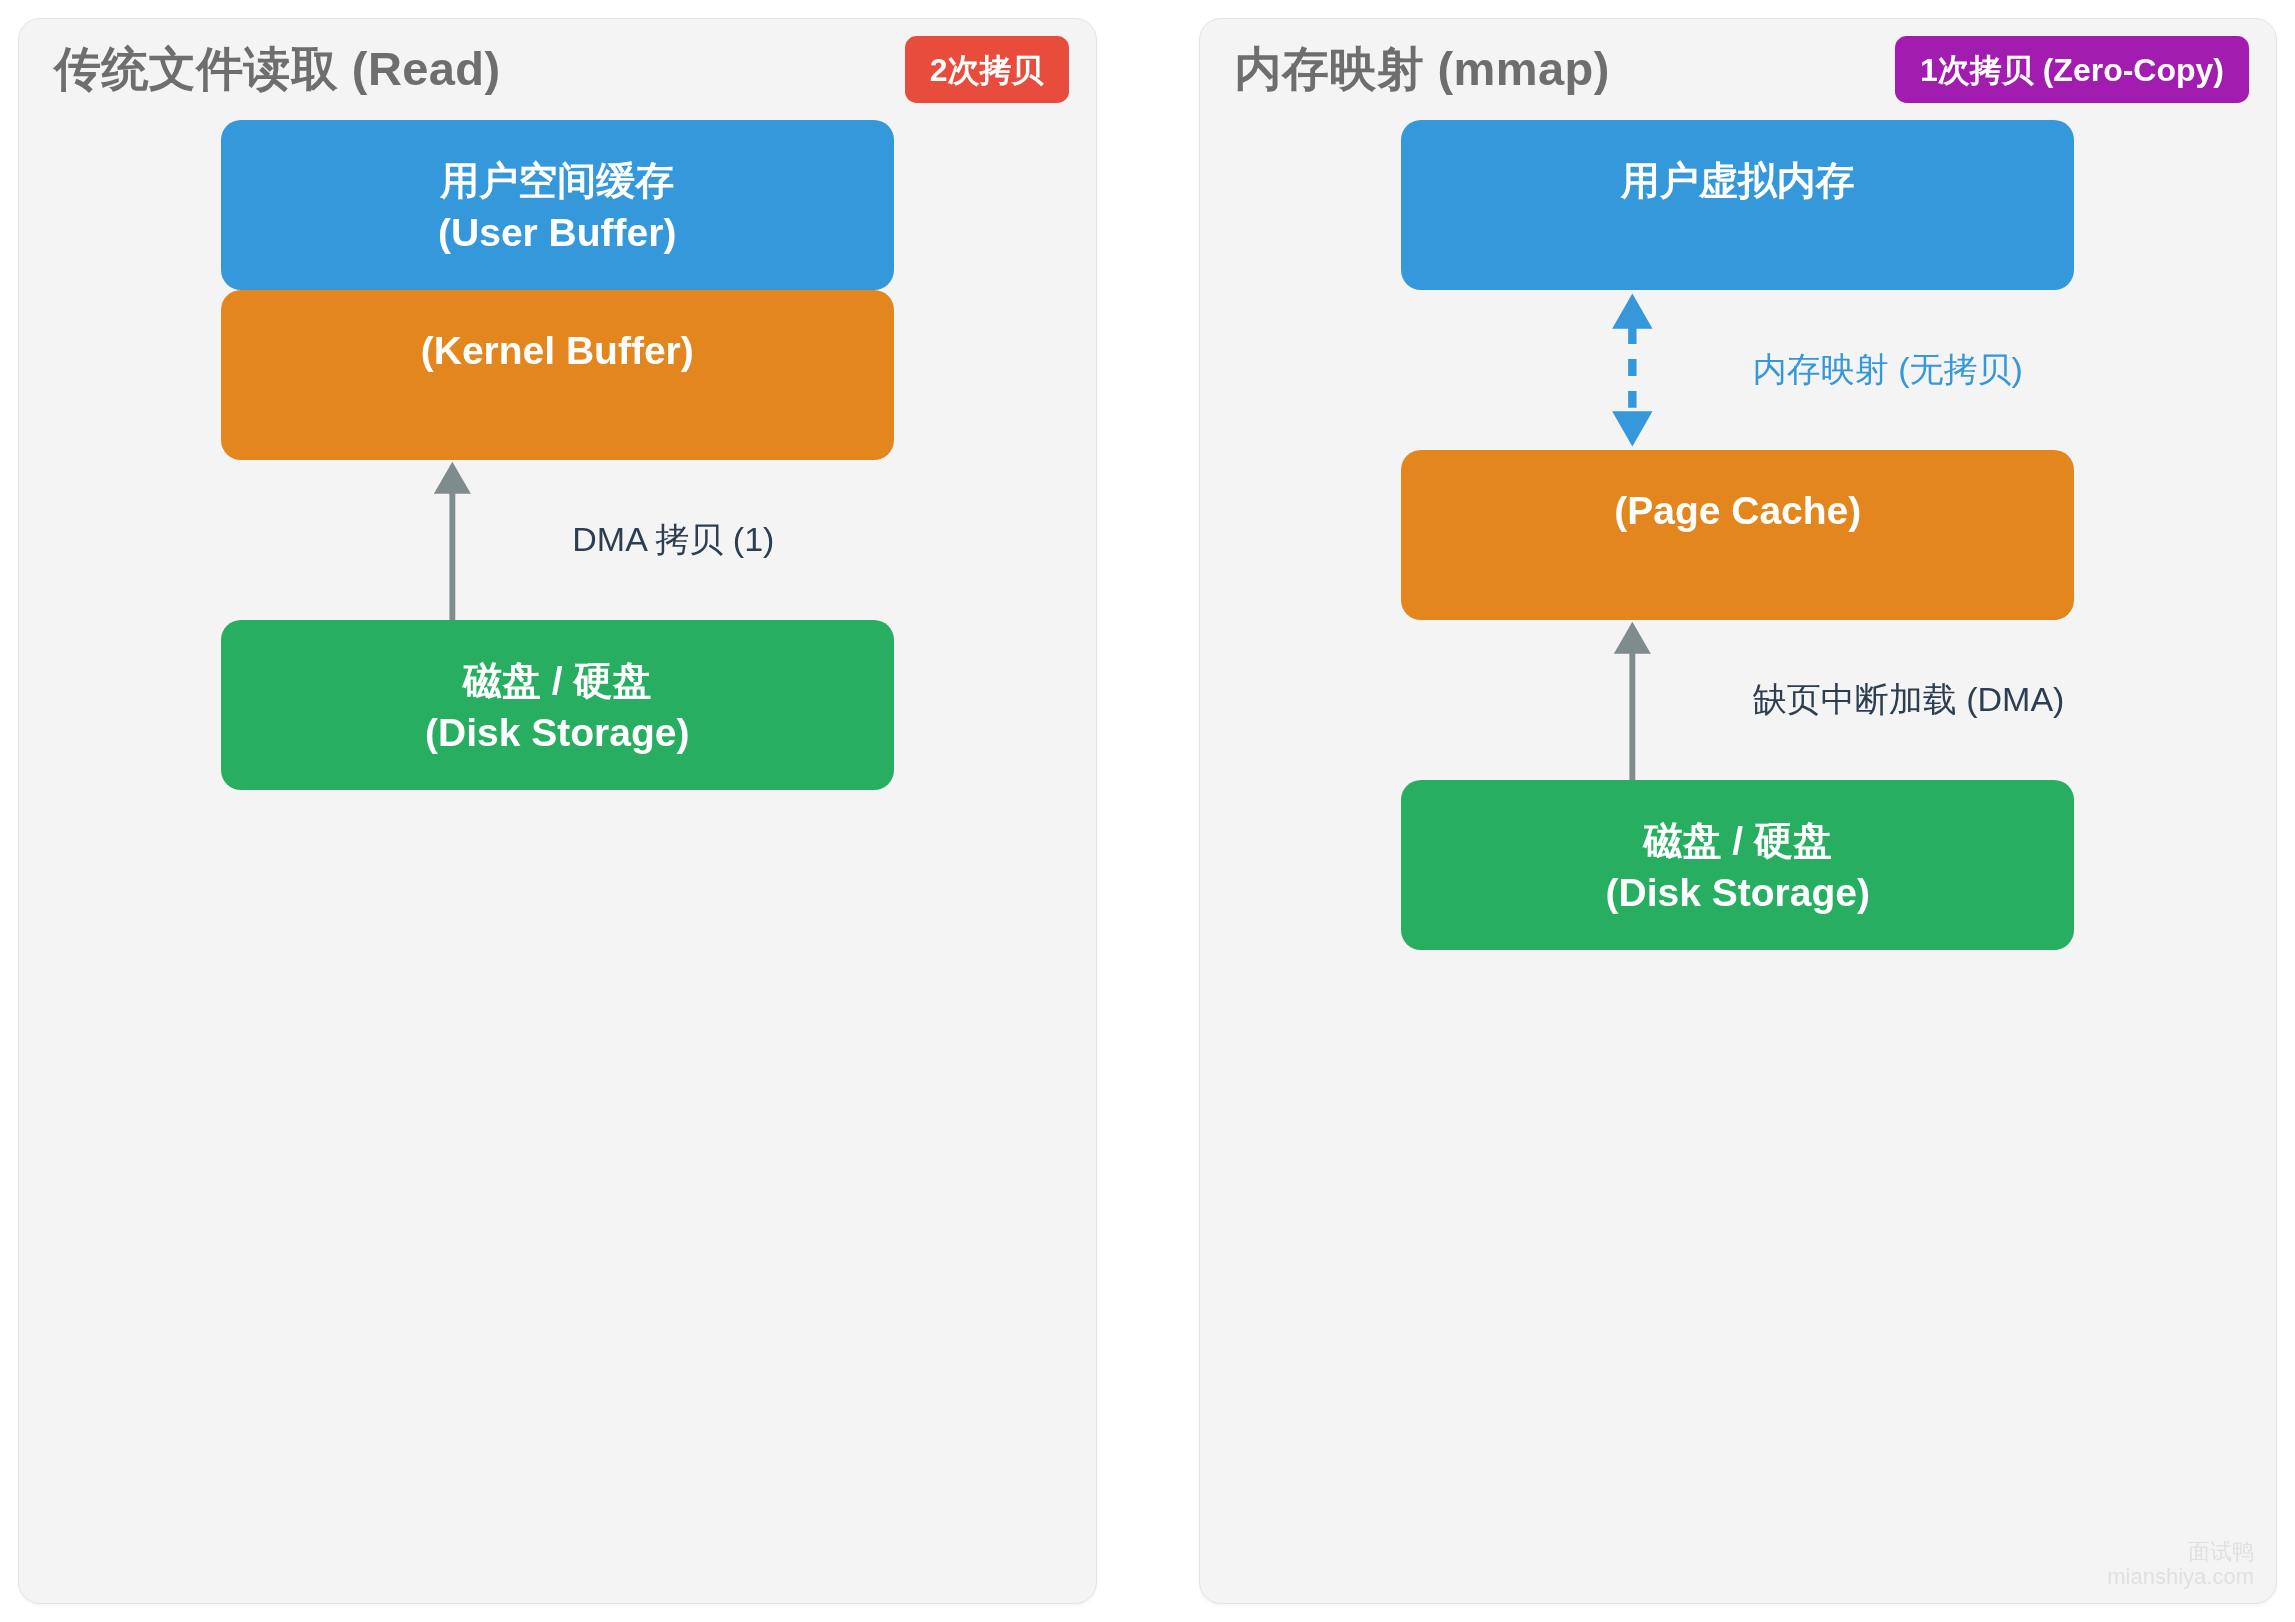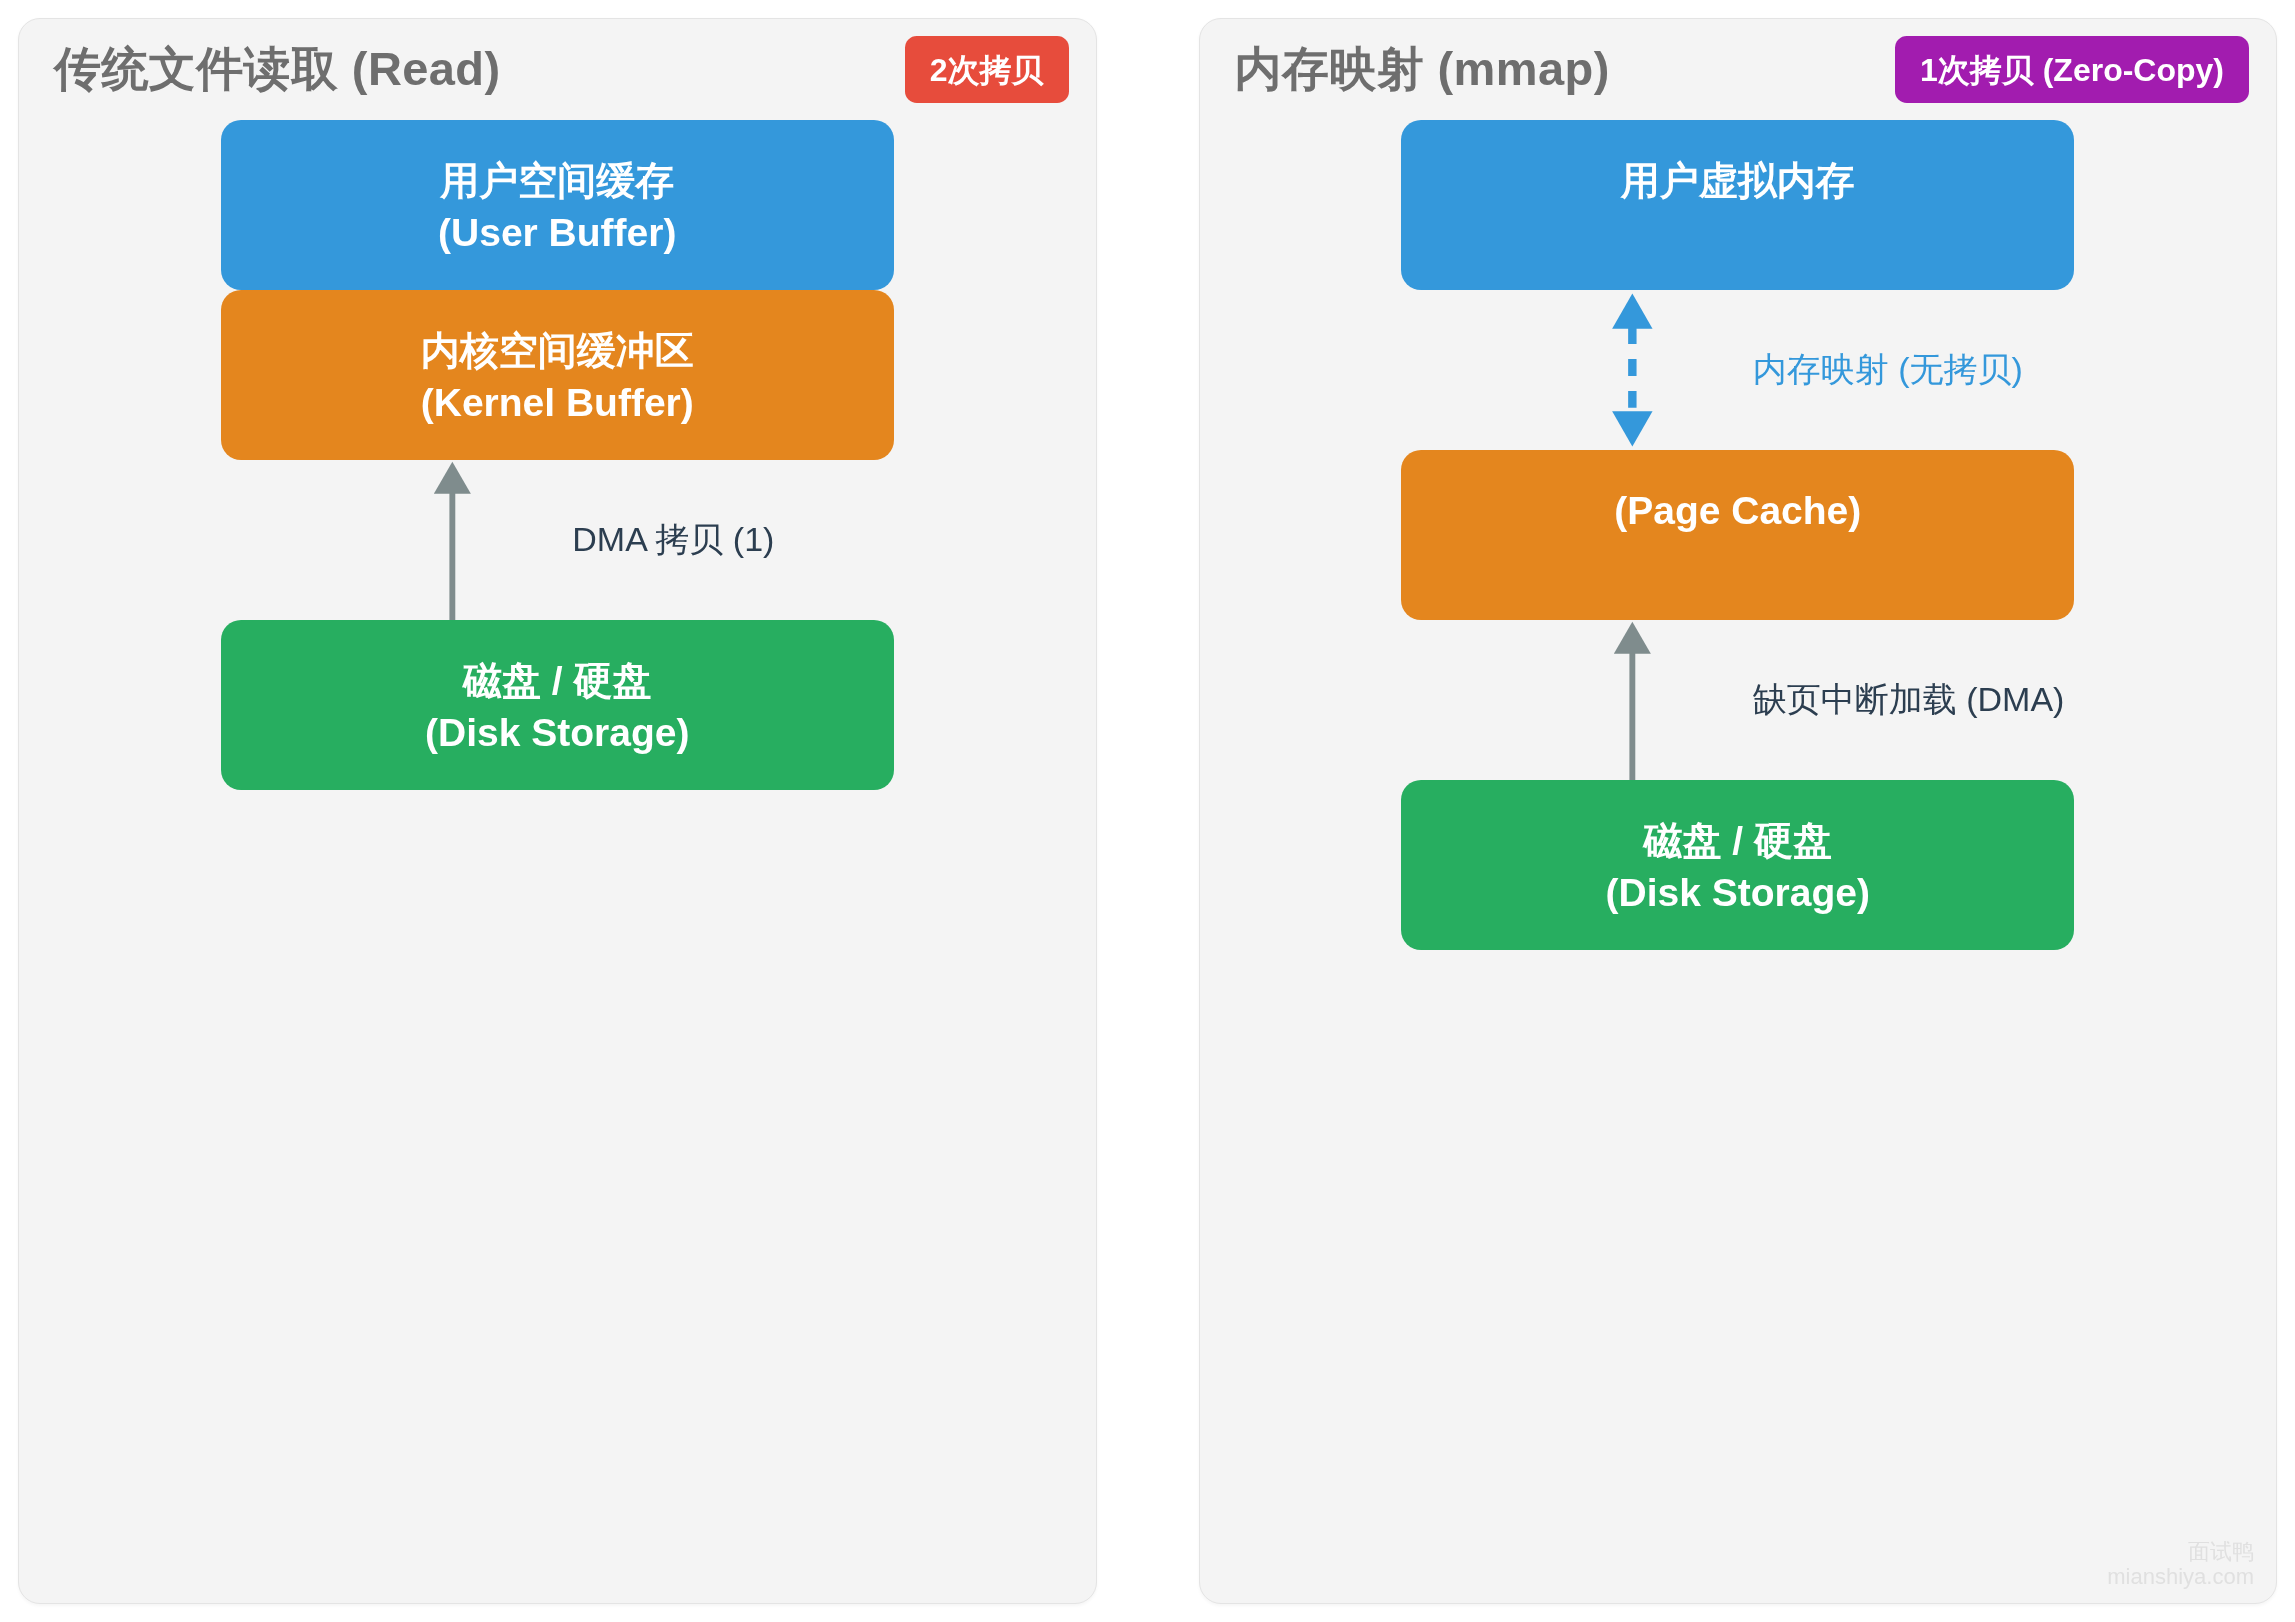--- a/index.html
+++ b/index.html
@@ -143,21 +143,20 @@
 
     <div class="flow">
 
       <div class="node node-blue">
         <span class="l1">用户空间缓存</span>
         <span class="l2">(User Buffer)</span>
       </div>
 
 
       <div class="node node-orange">
-        <span class="l1">内核空间缓冲区</span>
         <span class="l2">(Kernel Buffer)</span>
       </div>
 
       <div class="conn">
         <div class="line-wrap">
           <svg width="673" height="160" viewBox="0 0 800 190" xmlns="http://www.w3.org/2000/svg" aria-hidden="true">
             <line x1="275" y1="190" x2="275" y2="34" stroke="#7f8c8d" stroke-width="7"></line>
             <polygon points="275,2 297,40 253,40" fill="#7f8c8d"></polygon>
           </svg>
         </div>

